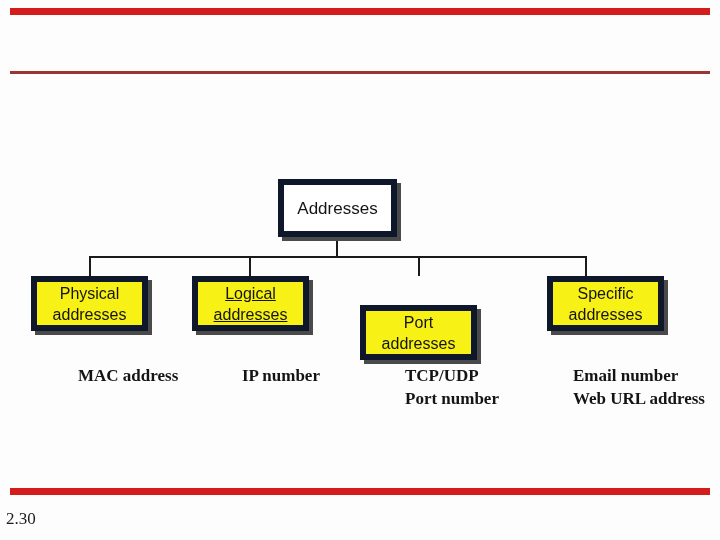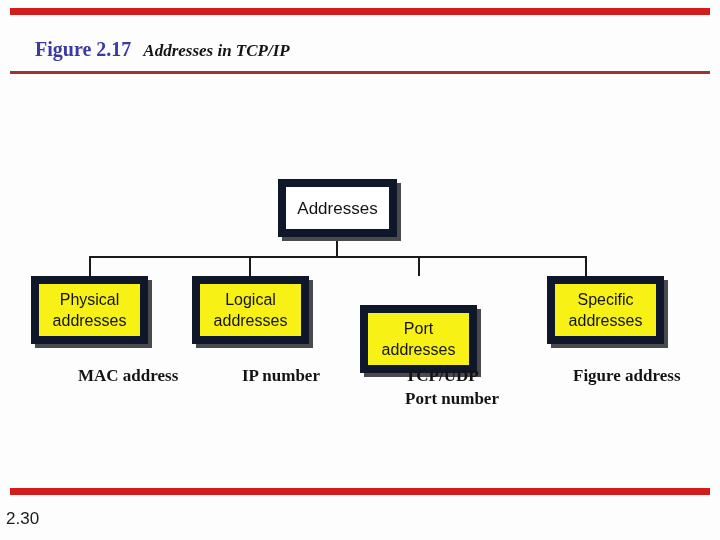--- a/index.html
+++ b/index.html
@@ -49,45 +49,45 @@
     font-style: italic;
     font-size: 17px;
     color: #141414;
     margin-left: 12px;
   }
 
   
   .node {
     position: absolute;
     box-sizing: border-box;
-    border: 8px solid #0f172a;
+    border: 6px solid #0f172a;
     box-shadow: 4px 4px 0 #4a4a4a;
     text-align: center;
     font-family: "Liberation Sans", sans-serif;
     color: #141414;
     display: flex;
     flex-direction: column;
     align-items: center;
     justify-content: center;
     line-height: 21px;
     font-size: 16px;
   }
   .node.root {
     left: 278px; top: 179px;
     width: 119px; height: 58px;
     background: #ffffff;
     font-size: 17px;
   }
   .node.leaf {
     top: 276px;
-    width: 117px; height: 68px;
+    width: 117px; height: 55px;
     background: #f8f116;
   }
   .node.leaf.n0 { left: 31px; }
-  .node.leaf.n1 { left: 192px; }
+  .node.leaf.n1 { left: 192px; text-decoration: underline; }
   .node.leaf.n2 { left: 360px; margin-top: 29px; }
   .node.leaf.n3 { left: 527px; margin-left: 20px; }
 
   
   .line { position: absolute; background: #1a1a1a; }
   .line.v-root { left: 336px; top: 237px; width: 2px; height: 21px; }
   .line.h-main { left: 89px;  top: 256px; width: 498px; height: 2px; }
   .line.stub   { top: 258px; width: 2px; height: 18px; }
   .line.stub.s0 { left: 89px; }
   .line.stub.s1 { left: 249px; }
@@ -109,35 +109,32 @@
   .annotation.a0 { left: 45px; }
   .annotation.a1 { left: 209px; }
   .annotation.a2 { left: 372px; }
   .annotation.a3 { left: 540px; }
 
   
   .page-number {
     position: absolute;
     left: 6px;
     top: 509px;
-    font-family: Liberation Sans, sans-serif;
+    font-family: Liberation Serif, serif;
     font-size: 17px;
     color: #1c1c1c;
   }
 </style>
 </head>
 <body>
 
 <div class="slide">
 
   <div class="bar top"></div>
 
-  <div class="title-row">
-    <span class="figure-label">Figure 2.17</span><span class="figure-title">Addresses in TCP/IP</span>
-  </div>
 
   <div class="rule"></div>
 
   <div class="line v-root"></div>
   <div class="line h-main"></div>
   <div class="line stub s0"></div>
   <div class="line stub s1"></div>
   <div class="line stub s2"></div>
   <div class="line stub s3"></div>
 
@@ -168,20 +165,21 @@
   </div>
   <div class="annotation a1">
     <div>IP number</div>
     <div></div>
   </div>
   <div class="annotation a2">
     <div>TCP/UDP</div>
     <div>Port number</div>
   </div>
   <div class="annotation a3">
-    <div>Figure address</div>
+    <div>Email number</div>
+    <div>Web URL address</div>
   </div>
 
   <div class="bar bottom"></div>
 
   <div class="page-number">2.30</div>
 
 </div>
 
 </body></html>

